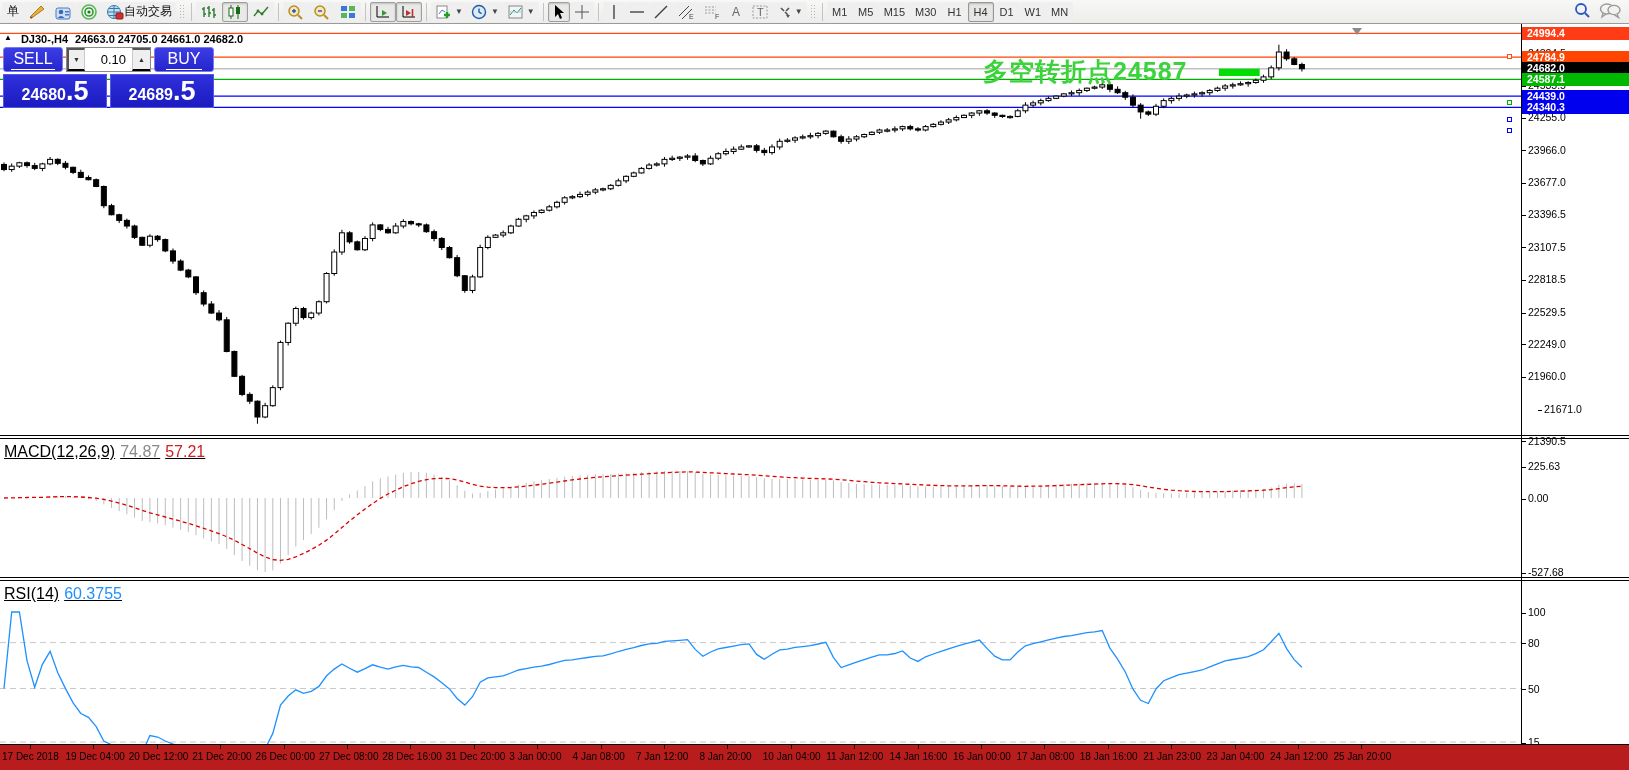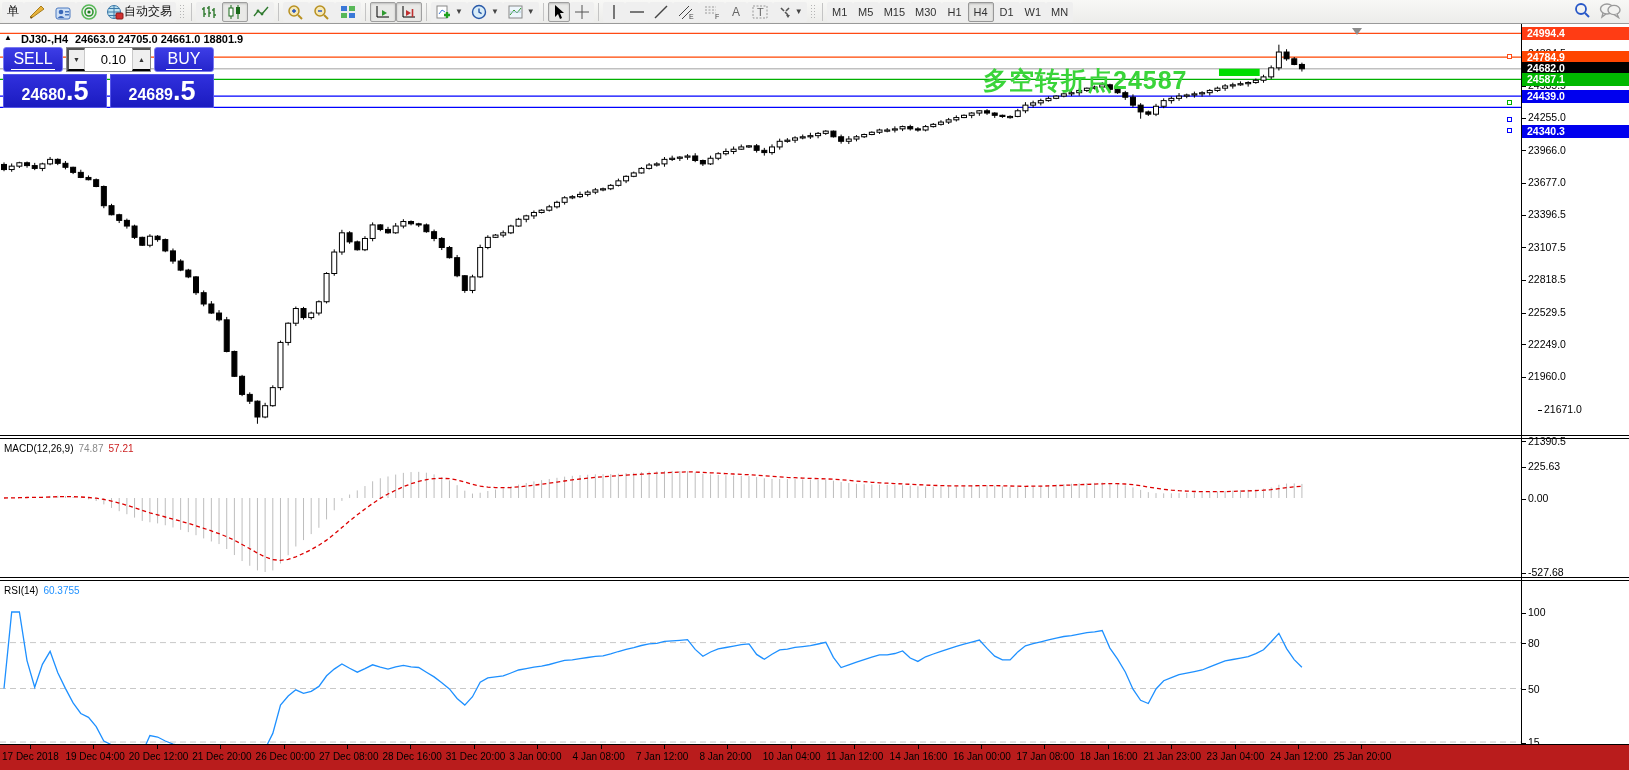--- a/index.html
+++ b/index.html
@@ -69,22 +69,22 @@
   .tick { position:absolute; left:0; width:107px; font-size:10.5px; color:#000;
     white-space:nowrap; }
   .tick .mark { display:inline-block; width:4px; height:1px; background:#000;
     vertical-align:middle; margin-right:2px; }
   .price-label { position:absolute; left:0; width:107px; height:13px; color:#fff;
     font-size:10.5px; font-weight:bold; line-height:13px; padding-left:5px; z-index:5; }
 
   .line-handle { position:absolute; width:5px; height:5px; background:#fff; z-index:4; }
 
   
-  .ind-label { position:absolute; left:4px; font-size:10px; color:#000; z-index:3;
-    white-space:nowrap; }
+  .ind-label { position:absolute; left:4px; font-size:16px; color:#000; z-index:3;
+    white-space:nowrap;text-decoration:underline; }
   .ind-label .v1 { color:#8a8a8a; margin-left:5px; }
   .ind-label .v2 { color:#c22; margin-left:5px; }
   .ind-label .vb { color:#1e90ff; margin-left:5px; }
 
   
   .time-axis { position:absolute; left:0; top:721px; width:1629px; height:25px; background:#b91c1c; }
   .time-label { position:absolute; top:6px; font-size:10px; color:#000; white-space:nowrap; }
   .time-tick { position:absolute; top:0; width:1px; height:4px; background:#000; }
 </style>
 </head>
@@ -704,21 +704,21 @@
       <rect x="1284.06" y="28.028248587570616" width="5" height="6.779661016949156" fill="#000" stroke="#000" stroke-width="1"></rect>
       <line x1="1294.24" x2="1294.24" y1="33.07128504920477" y2="41.20285238130912" stroke="#000"></line>
       <rect x="1291.74" y="34.80790960451977" width="5" height="5.649717514124291" fill="#000" stroke="#000" stroke-width="1"></rect>
       <line x1="1301.9199999999998" x2="1301.9199999999998" y1="38.6499495074195" y2="47.53680682564312" stroke="#000"></line>
       <rect x="1299.4199999999998" y="40.45762711864406" width="5" height="4.293785310734464" fill="#000" stroke="#000" stroke-width="1"></rect>
     </svg>
 
   <div class="chart-title">
     <span class="collapse-tri">▲</span>
     <span>DJ30-,H4</span>
-    <span>24663.0 24705.0 24661.0 18801.9</span>
+    <span>24663.0 24705.0 24661.0 24682.0</span>
   </div>
 
   <div class="octrade">
     <div class="oct-row1">
       <button class="oct-btn">
         <span class="lbl">SELL</span>
       </button>
       <div class="oct-stepper">
         <button class="oct-step">▼</button>
         <div class="oct-vol">0.10</div>
@@ -733,21 +733,21 @@
         <span class="int">24680</span>
         <span class="dec">.5</span>
       </div>
       <div class="oct-price">
         <span class="int">24689</span>
         <span class="dec">.5</span>
       </div>
     </div>
   </div>
 
-  <div class="annotation" id="annotation" style="left: 983px; top: 40px; color: rgb(58, 212, 58);">多空转折点24587</div>
+  <div class="annotation" id="annotation" style="left: 983px; top: 31px; color: rgb(58, 212, 58);">多空转折点24587</div>
 
   <div class="shift-marker" style="left:1352px; top:4px;"></div>
 
   <div class="panel-divider" style="top:411px;"></div>
 
   <svg id="macd-svg" class="panel" style="top:415px;" width="1521" height="138">
       <line x1="4" x2="4" y1="59" y2="59" stroke="#bdbdbd" stroke-width="1"></line>
       <line x1="11.68" x2="11.68" y1="59" y2="58.6324834061584" stroke="#bdbdbd" stroke-width="1"></line>
       <line x1="19.36" x2="19.36" y1="59" y2="57.98121468430779" stroke="#bdbdbd" stroke-width="1"></line>
       <line x1="27.04" x2="27.04" y1="59" y2="57.788835329471354" stroke="#bdbdbd" stroke-width="1"></line>
@@ -958,21 +958,21 @@
       <div class="tick" style="top: 582px;"><span class="mark"></span>100</div>
       <div class="tick" style="top: 612.6px;"><span class="mark"></span>80</div>
       <div class="tick" style="top: 658.5px;"><span class="mark"></span>50</div>
       <div class="tick" style="top: 712.05px;"><span class="mark"></span>15</div>
       <div class="tick" style="top: 735px;"><span class="mark"></span>0</div>
       <div class="price-label" style="top: 2.95198px; background: rgb(255, 60, 20);">24994.4</div>
       <div class="price-label" style="top: 26.6243px; background: rgb(255, 69, 0);">24784.9</div>
       <div class="price-label" style="top: 38.2514px; background: rgb(0, 0, 0);">24682.0</div>
       <div class="price-label" style="top: 48.9746px; background: rgb(0, 184, 0);">24587.1</div>
       <div class="price-label" style="top: 65.709px; background: rgb(0, 0, 238);">24439.0</div>
-      <div class="price-label" style="top: 76.8616px; background: rgb(0, 0, 238); margin-top: 24px;">24340.3</div>
+      <div class="price-label" style="top: 76.8616px; background: rgb(0, 0, 238);">24340.3</div>
     </div>
 
   <div class="time-axis" id="time-axis">
       <div class="time-tick" style="left: 30px;"></div>
       <div class="time-label" style="left: 2px;">17 Dec 2018</div>
       <div class="time-tick" style="left: 93.4px;"></div>
       <div class="time-label" style="left: 65.4px;">19 Dec 04:00</div>
       <div class="time-tick" style="left: 156.8px;"></div>
       <div class="time-label" style="left: 128.8px;">20 Dec 12:00</div>
       <div class="time-tick" style="left: 220.2px;"></div>

